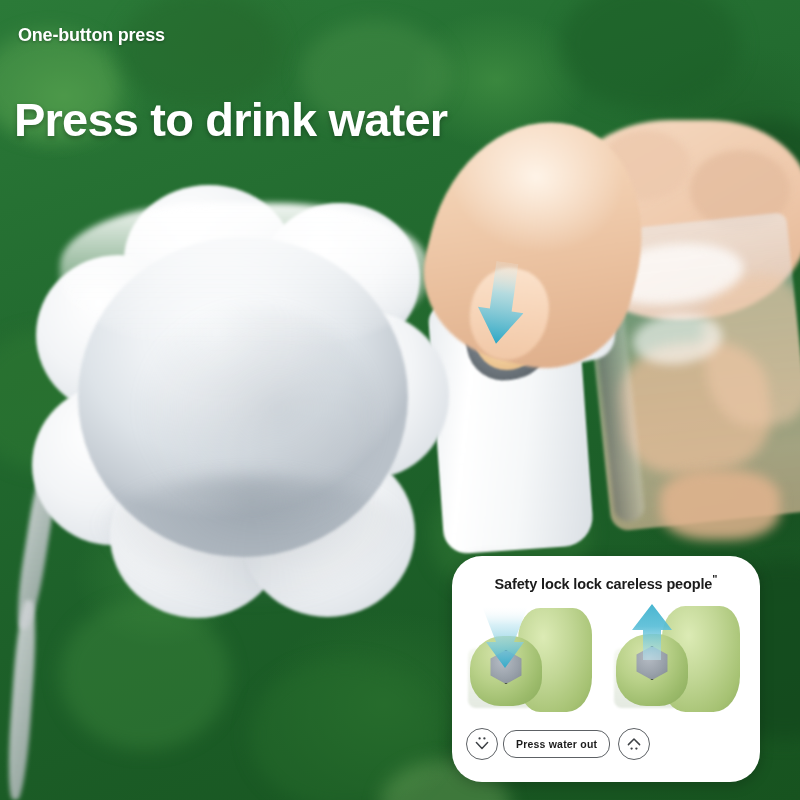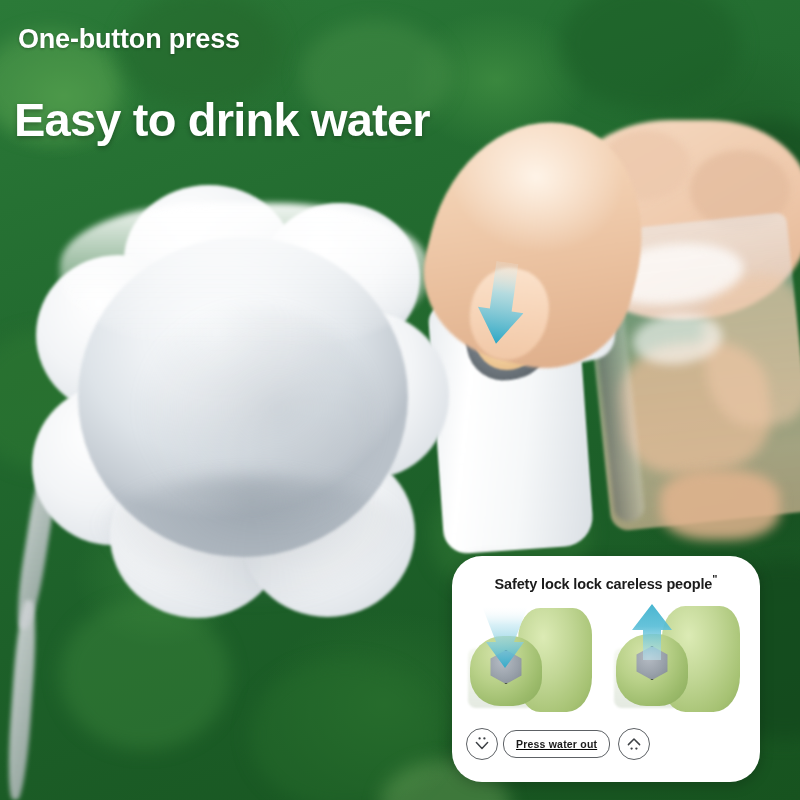--- a/index.html
+++ b/index.html
@@ -104,21 +104,21 @@
     background:linear-gradient(90deg,rgba(90,96,100,.55),rgba(255,255,255,.25));
     filter:blur(2.2px);transform:rotate(-6deg);border-radius:14px;}
   .bottle-hi{position:absolute;border-radius:50%;filter:blur(5px);}
   .skin-thru{position:absolute;border-radius:40%;filter:blur(6px);}
 
   
   .press-arrow{position:absolute;left:478px;top:262px;width:46px;height:92px;transform:rotate(8deg);}
 
   
   .kicker{position:absolute;left:18px;top:26px;color:#ffffff;
-    font-size:27px;font-weight:bold;letter-spacing:-.2px;line-height:1;
+    font-size:18px;font-weight:bold;letter-spacing:-.2px;line-height:1;
     text-shadow:0 1px 3px rgba(0,0,0,.32);white-space:nowrap;}
   .headline{position:absolute;left:14px;top:96px;color:#ffffff;
     font-size:47px;font-weight:bold;letter-spacing:-.8px;line-height:1;
     text-shadow:0 2px 5px rgba(0,0,0,.30);white-space:nowrap;}
 
   
   .card{position:absolute;left:452px;top:556px;width:308px;height:226px;
     background:#ffffff;border-radius:30px;
     box-shadow:0 3px 14px rgba(0,0,0,.22);overflow:hidden;}
   .card-title{position:absolute;left:0;right:0;top:17px;text-align:center;
@@ -138,21 +138,21 @@
   .g-base{position:absolute;border-radius:8px;
     background:linear-gradient(180deg,rgba(245,248,240,.9),rgba(210,220,205,.6));
     filter:blur(1.2px);}
   .hexbtn{position:absolute;width:34px;height:32px;
     background:radial-gradient(ellipse at 40% 32%, #b6bcc4 0%, #99a1aa 55%, #7f8790 100%);
     border:1.6px solid #2a2d30;
     clip-path:polygon(50% 0%,93% 25%,93% 75%,50% 100%,7% 75%,7% 25%);
     filter:blur(.3px);}
 
   
-  .caps{position:absolute;left:14px;top:172px;width:282px;display:flex;gap:8px;text-decoration:underline;}
+  .caps{position:absolute;left:14px;top:172px;width:282px;display:flex;gap:8px;}
   .cap{display:flex;align-items:center;gap:5px;}
   .cap-ic{width:30px;height:30px;border-radius:50%;border:1.4px solid #5d6165;
     background:#fff;display:flex;align-items:center;justify-content:center;flex:0 0 auto;}
   .cap-pill{height:26px;border:1.2px solid #5d6165;border-radius:13px;background:#fff;
     display:flex;align-items:center;justify-content:center;padding:0 12px;flex:1 1 auto;}
   .cap-txt{font-size:10.5px;font-weight:bold;color:#1b1b1b;letter-spacing:.2px;white-space:nowrap;}
 </style>
 </head>
 <body>
 
@@ -219,21 +219,21 @@
           <stop offset="0%" stop-color="#e8f6fa" stop-opacity=".15"></stop>
           <stop offset="38%" stop-color="#9ddbe9" stop-opacity=".75"></stop>
           <stop offset="100%" stop-color="#25a6c6" stop-opacity=".97"></stop>
         </linearGradient>
       </defs>
       <path d="M12 0 L34 0 L34 48 L46 48 L23 82 L0 48 L12 48 Z" fill="url(#mainArrow)"></path>
     </svg>
   </div>
 
   <div class="kicker">One-button press</div>
-  <div class="headline">Easy to drink water</div>
+  <div class="headline">Press to drink water</div>
 
   <div class="card">
 
     <div class="card-title">
       <span>Safety lock lock careless people</span><span class="prime">"</span>
     </div>
 
     <div class="demos">
 
       <div class="demo">

